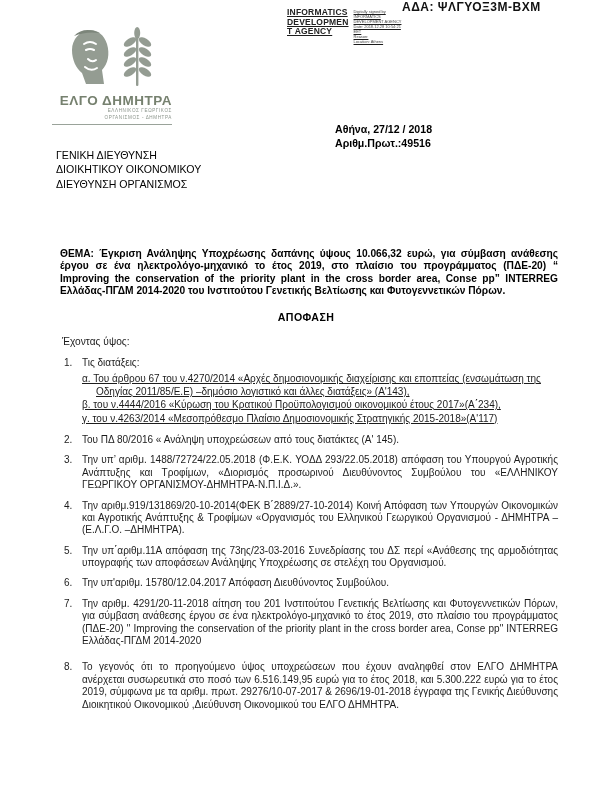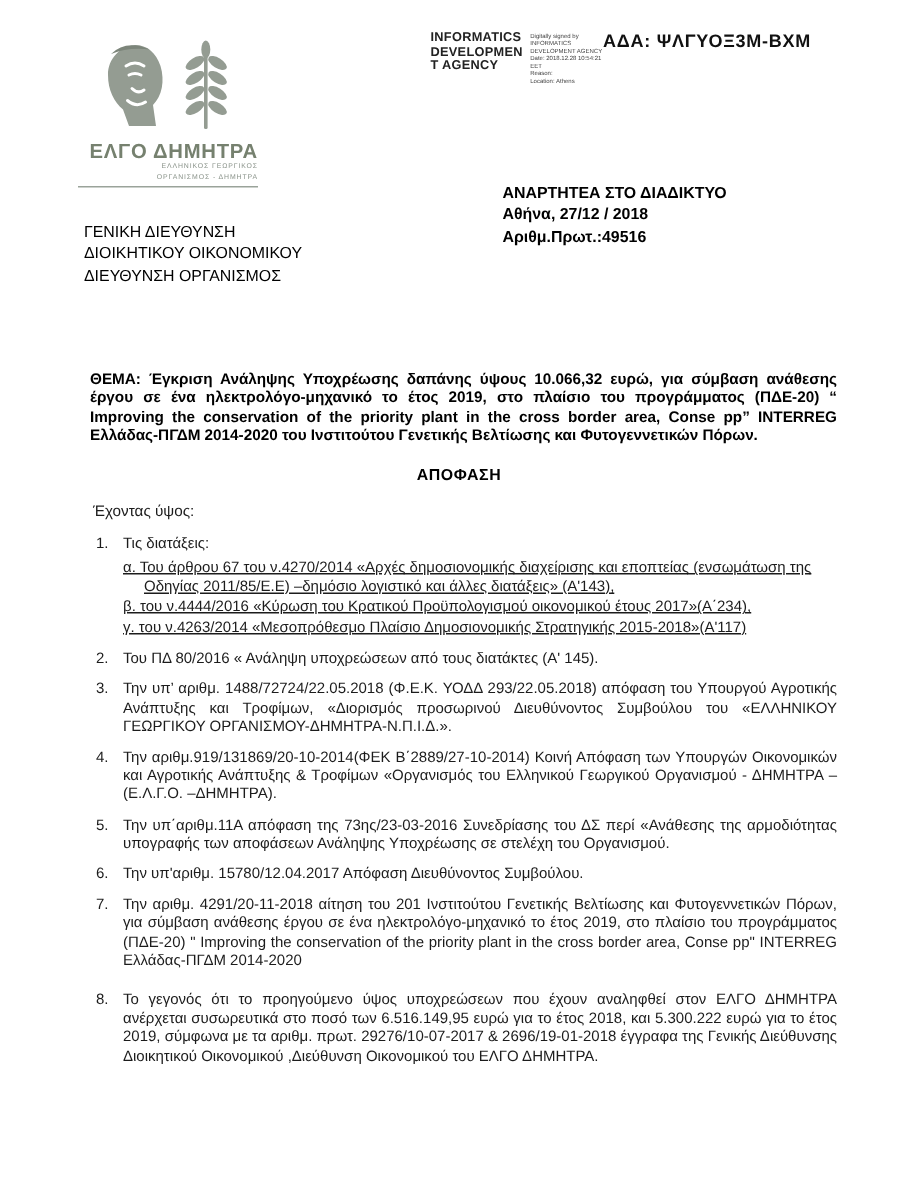--- a/index.html
+++ b/index.html
@@ -1,23 +1,23 @@
 <!DOCTYPE html>
 <html><head>
 <meta charset="utf-8">
 <style>
   html,body{margin:0;padding:0;background:#e8e8e8;}
   .page{
     position:relative;width:612px;height:792px;margin:0 auto;background:#ffffff;
     font-family:"Liberation Sans","DejaVu Sans",sans-serif;color:#1c1c1c;overflow:hidden;
   }
   
-  .ada-top{position:absolute;left:402px;top:20px;font-size:12px;font-weight:bold;letter-spacing:.5px;color:#111;}
+  .ada-top{position:absolute;left:402px;top:0;font-size:12px;font-weight:bold;letter-spacing:.5px;color:#111;}
   
-  .stamp{position:absolute;left:287px;top:20px;display:flex;gap:5px;}
+  .stamp{position:absolute;left:287px;top:8px;display:flex;gap:5px;text-decoration:underline;}
   .stamp-agency{font-size:8.5px;font-weight:bold;line-height:1.12;color:#222;letter-spacing:.2px;white-space:pre-line;}
   .stamp-sig{font-size:4px;line-height:1.25;color:#444;padding-top:1px;}
   
   .logo{position:absolute;left:52px;top:26px;width:120px;text-align:right;}
   .logo svg{display:block;margin:0 auto;}
   .logo-title{font-size:13.5px;font-weight:bold;color:#76816f;letter-spacing:.5px;margin-top:1px;}
   .logo-sub{font-size:4.6px;color:#8b948b;letter-spacing:.6px;line-height:1.5;}
   .logo-rule{border:none;border-top:1px solid #9aa39a;margin:2px 0 0 0;}
   
   .sender{position:absolute;left:56px;top:148px;font-size:10.6px;font-weight:normal;line-height:1.35;color:#000;}
@@ -87,21 +87,20 @@
     <hr class="logo-rule">
   </div>
 
   <div class="sender">
       <div>ΓΕΝΙΚΗ ΔΙΕΥΘΥΝΣΗ</div>
       <div>ΔΙΟΙΚΗΤΙΚΟΥ ΟΙΚΟΝΟΜΙΚΟΥ</div>
       <div>ΔΙΕΥΘΥΝΣΗ ΟΡΓΑΝΙΣΜΟΣ</div>
     </div>
 
   <div class="meta">
-      <div>ΑΝΑΡΤΗΤΕΑ ΣΤΟ ΔΙΑΔΙΚΤΥΟ</div>
       <div>Αθήνα, 27/12 / 2018</div>
       <div>Αριθμ.Πρωτ.:49516</div>
     </div>
 
   <div class="subject">ΘΕΜΑ: Έγκριση Ανάληψης Υποχρέωσης δαπάνης ύψους 10.066,32 ευρώ, για σύμβαση ανάθεσης έργου σε ένα ηλεκτρολόγο-μηχανικό το έτος 2019, στο πλαίσιο του προγράμματος (ΠΔΕ-20) “ Improving the conservation of the priority plant in the cross border area, Conse pp” INTERREG Ελλάδας-ΠΓΔΜ 2014-2020 του Ινστιτούτου Γενετικής Βελτίωσης και Φυτογεννετικών Πόρων.</div>
 
   <div class="decision">ΑΠΟΦΑΣΗ</div>
 
   <div class="having">Έχοντας ύψος:</div>
 

